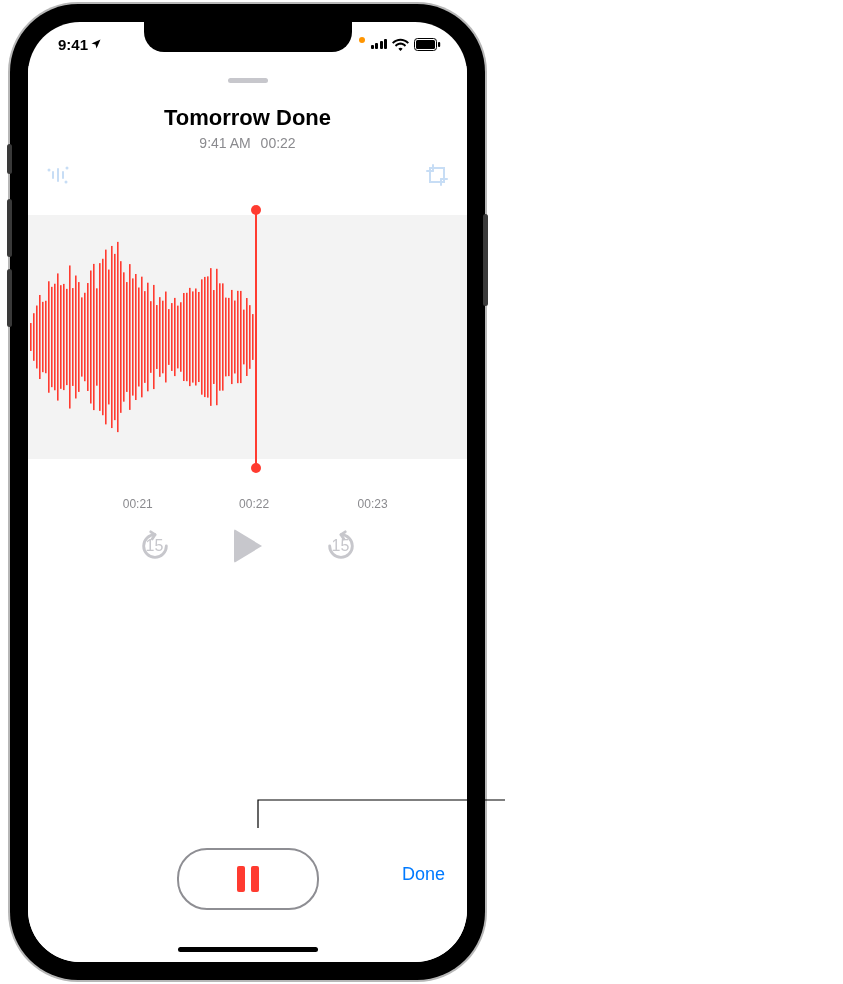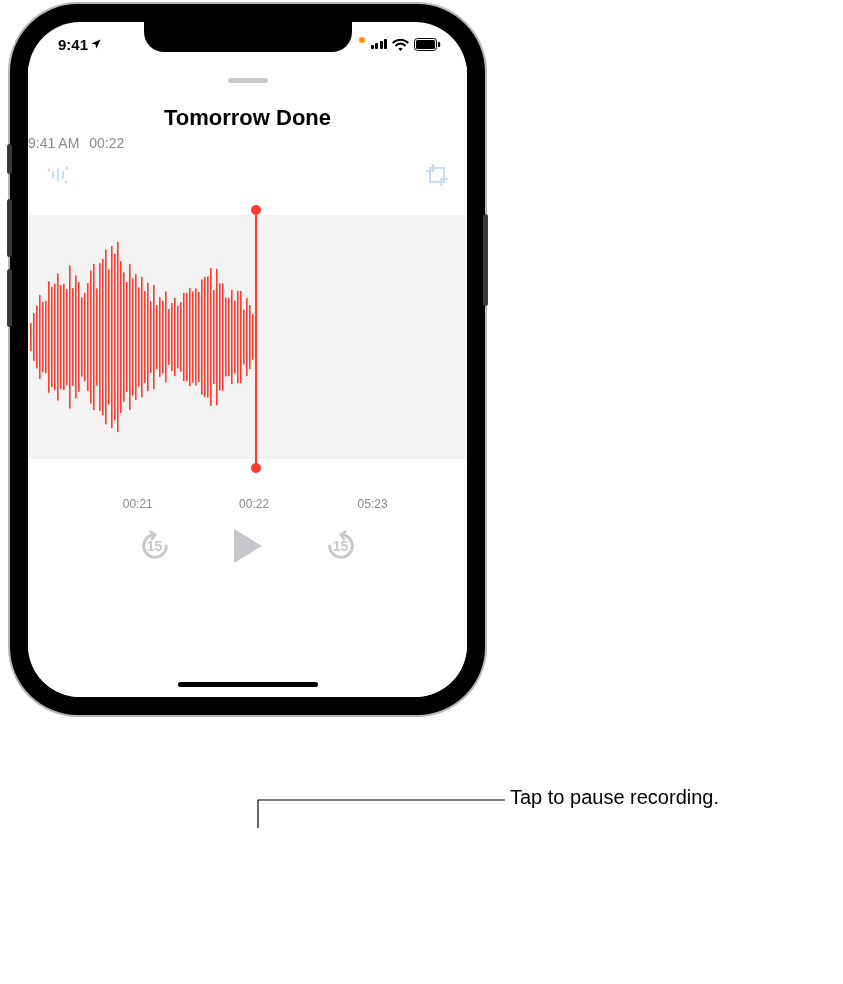--- a/index.html
+++ b/index.html
@@ -17,21 +17,21 @@
     width: 843px;
     height: 984px;
   }
 
   
   .phone {
     position: absolute;
     left: 10px;
     top: 4px;
     width: 475px;
-    height: 711px;
+    height: 976px;
     border-radius: 68px;
     background: #000;
     box-shadow: 0 0 0 2px #b7b7b7;
   }
   .phone-screen {
     position: absolute;
     left: 18px;
     top: 18px;
     right: 18px;
     bottom: 18px;
@@ -100,20 +100,21 @@
     background: #c7c7cc;
     margin: 12px auto 0 auto;
   }
   .rec-title {
     text-align: center;
     font-size: 22px;
     font-weight: 600;
     margin-top: 22px;
   }
   .rec-meta {
+    text-align: center;
     font-size: 14px;
     color: #8a8a8e;
     margin-top: 4px;
   }
   .rec-meta .dur { margin-left: 6px; }
 
   .tool-row {
     position: relative;
     height: 38px;
     margin-top: 12px;
@@ -182,21 +183,21 @@
     align-items:center;
     gap: 62px;
     margin-top: 14px;
     color:#c7c7cc;
   }
   .skip { position: relative; width:34px; height:34px; }
   .skip svg { width:34px; height:34px; }
   .skip .num {
     position:absolute; inset:0;
     display:flex; align-items:center; justify-content:center;
-    font-size:14px; font-weight:700; color:#c7c7cc;
+    font-size:16px; font-weight:400; color:#c7c7cc;
   }
   .play-tri {
     width:0; height:0;
     border-left: 28px solid #c7c7cc;
     border-top: 17px solid transparent;
     border-bottom: 17px solid transparent;
     border-radius: 2px;
   }
 
   
@@ -401,21 +402,21 @@
               <rect x="218" y="83.01577842487589" width="1.6" height="77.96844315024823" fill="#ff3b30"></rect>
               <rect x="221" y="90.14778411666298" width="1.6" height="63.70443176667404" fill="#ff3b30"></rect>
               <rect x="224" y="99.08749201452375" width="1.6" height="45.82501597095252" fill="#ff3b30"></rect>
             </svg>
           <div class="playhead-line" id="playhead-line" style="left: 226.6px;"></div>
           <div class="playhead-dot" id="playhead-dot-top" style="left: 222.6px; top: 0px;"></div>
           <div class="playhead-dot" id="playhead-dot-bot" style="left: 222.6px; top: 258px;"></div>
           <div class="ticks" id="ticks">
               <span class="tick" style="left: 25%;">00:21</span>
               <span class="tick" style="left: 51.5%;">00:22</span>
-              <span class="tick" style="left: 78.5%;">05:23</span>
+              <span class="tick" style="left: 78.5%;">00:23</span>
             </div>
         </div>
 
 
         <div class="play-row">
           <div class="skip">
             <svg viewBox="0 0 24 24" fill="none" stroke="#c7c7cc" stroke-width="2">
               <path d="M12 4 A8 8 0 1 0 20 12" stroke-linecap="round"></path>
               <path d="M12 4 l-3 -2 M12 4 l-2 3" stroke-linecap="round"></path>
             </svg>
@@ -424,24 +425,32 @@
           <div class="play-tri"></div>
           <div class="skip">
             <svg viewBox="0 0 24 24" fill="none" stroke="#c7c7cc" stroke-width="2">
               <path d="M12 4 A8 8 0 1 1 4 12" stroke-linecap="round"></path>
               <path d="M12 4 l3 -2 M12 4 l2 3" stroke-linecap="round"></path>
             </svg>
             <span class="num">15</span>
           </div>
         </div>
 
+        <div class="bottom-row">
+          <div class="pause-pill">
+            <div class="pause-bars">
+              <span></span>
+                <span></span>
+            </div>
+          </div>
+          <div class="done-link">Done</div>
+        </div>
 
         <div class="home-indicator"></div>
       </div>
     </div>
   </div>
 
   <svg class="callout-line" style="left:0; top:0;" width="843" height="984">
     <path d="M 258 828 L 258 800 L 505 800" stroke="#000" stroke-width="1.2" fill="none"></path>
   </svg>
-  <div class="callout-text">Tap to pause recording.</div>
 
 </div>
 
 </body></html>

